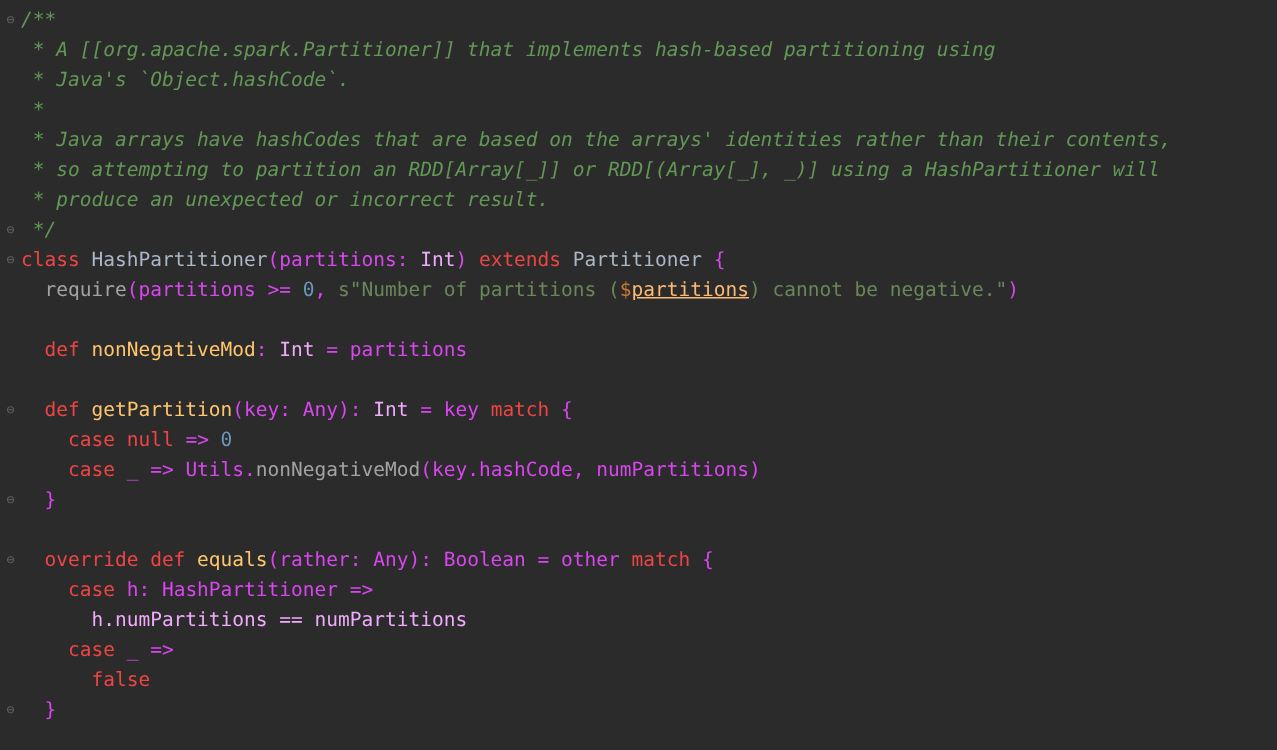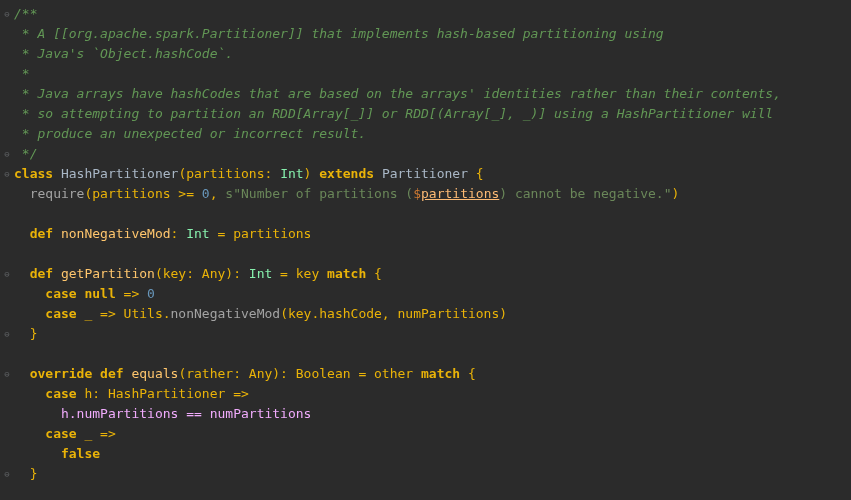--- a/index.html
+++ b/index.html
@@ -32,31 +32,31 @@
       color: #606366;
       cursor: pointer;
       font-size: 9px;
       line-height: 1;
     }
     .code {
       white-space: pre;
       flex: 1;
     }
     .doc-comment { color: #629755; font-style: italic; }
-    .keyword { color: #eab308; font-weight: bold; text-align: center; }
-    .type { color: #86efac; text-align: right; }
+    .keyword { color: #ef4444; font-weight: normal; text-align: center; }
+    .type { color: #f0abfc; text-align: right; }
     .classname { color: #a9b7c6; margin-top: 48px; }
     .method-def { color: #ffc66d; }
     .static-call { color: #a3a3a3; }
     .number { color: #6897bb; }
     .string { color: #6a8759; }
     .string-interp { color: #cc7832; }
     .string-var { color: #fdba74; text-decoration: underline; }
     .text { color: #f0abfc; }
-    .punct { color: #eab308; text-align: center; }
+    .punct { color: #d946ef; text-align: center; }
   </style>
 </head>
 <body>
 
 <div id="editor">
     <div class="line">
       <div class="gutter">
         <span class="fold-marker">⊖</span>
       </div>
       <div class="code"><span class="doc-comment">/**</span></div>

